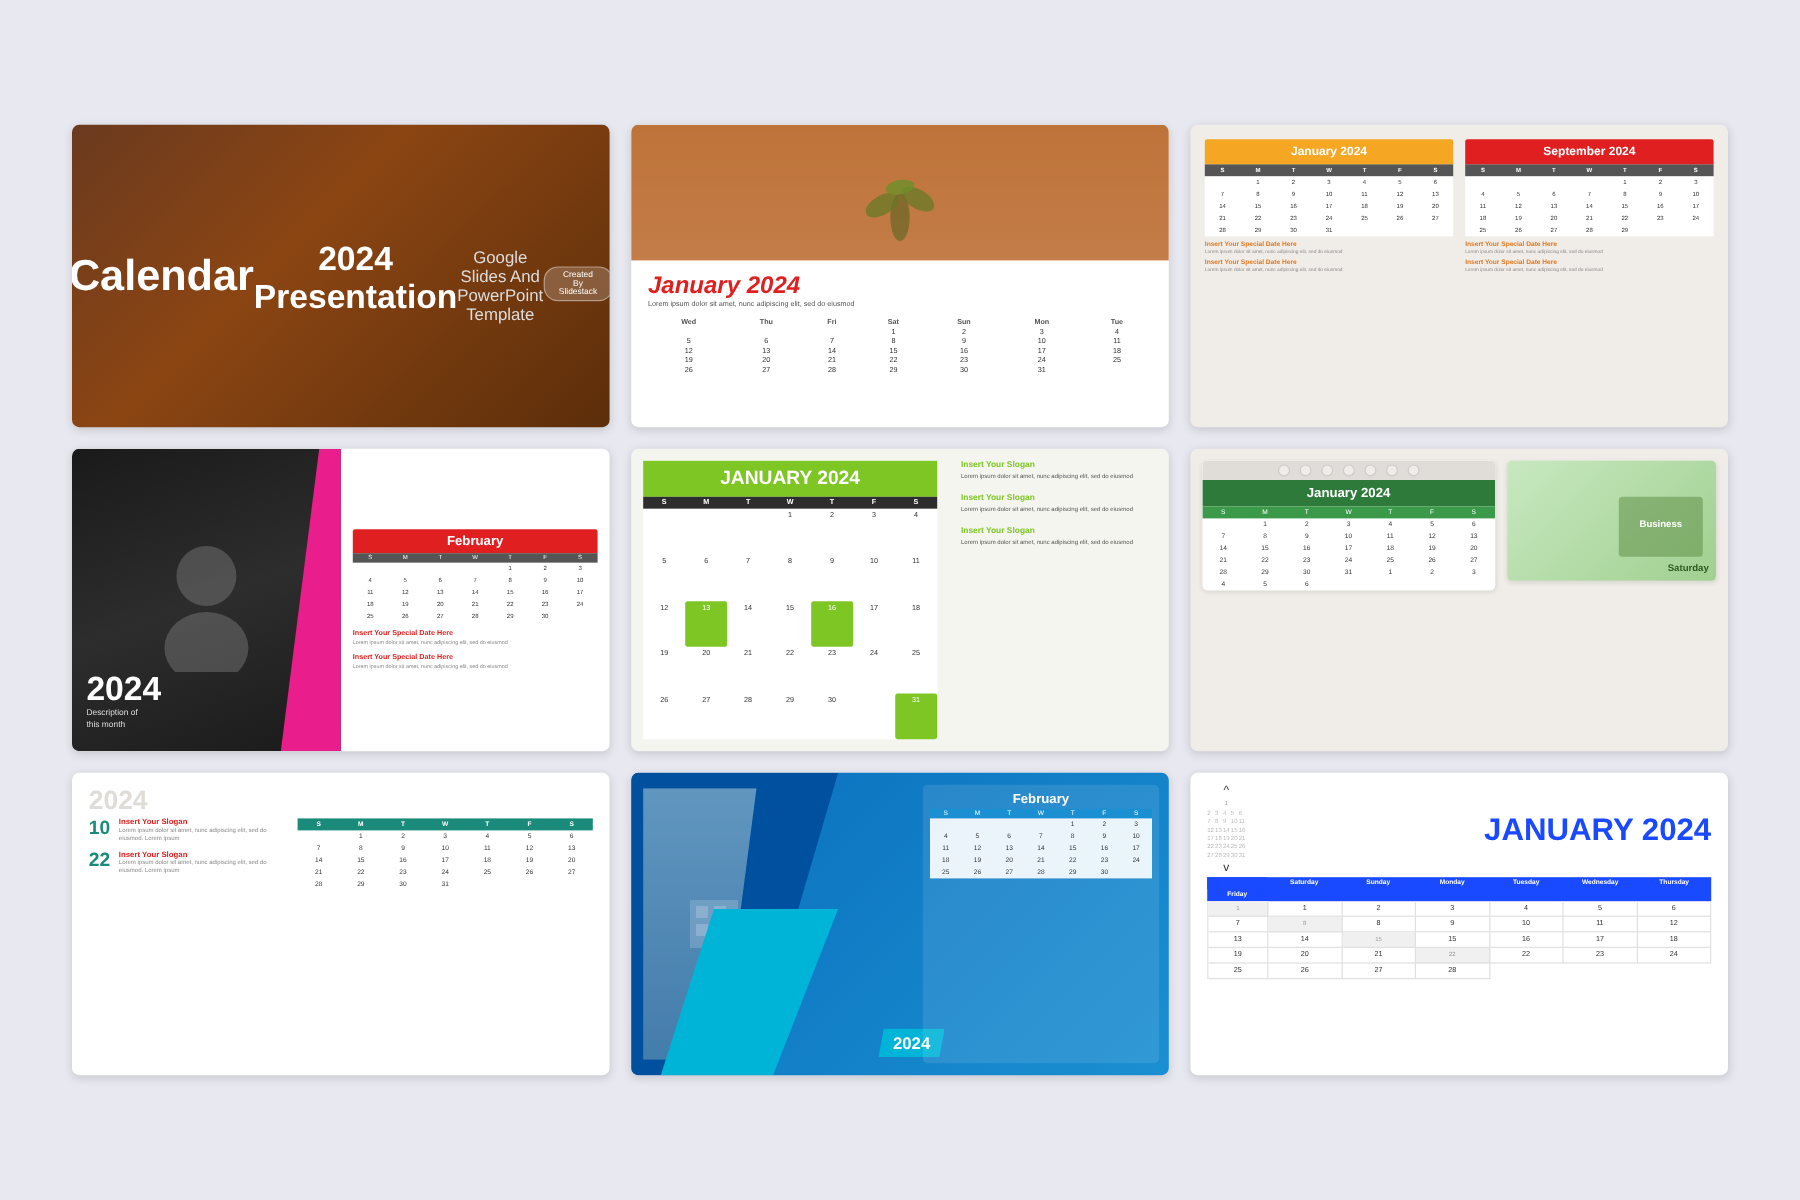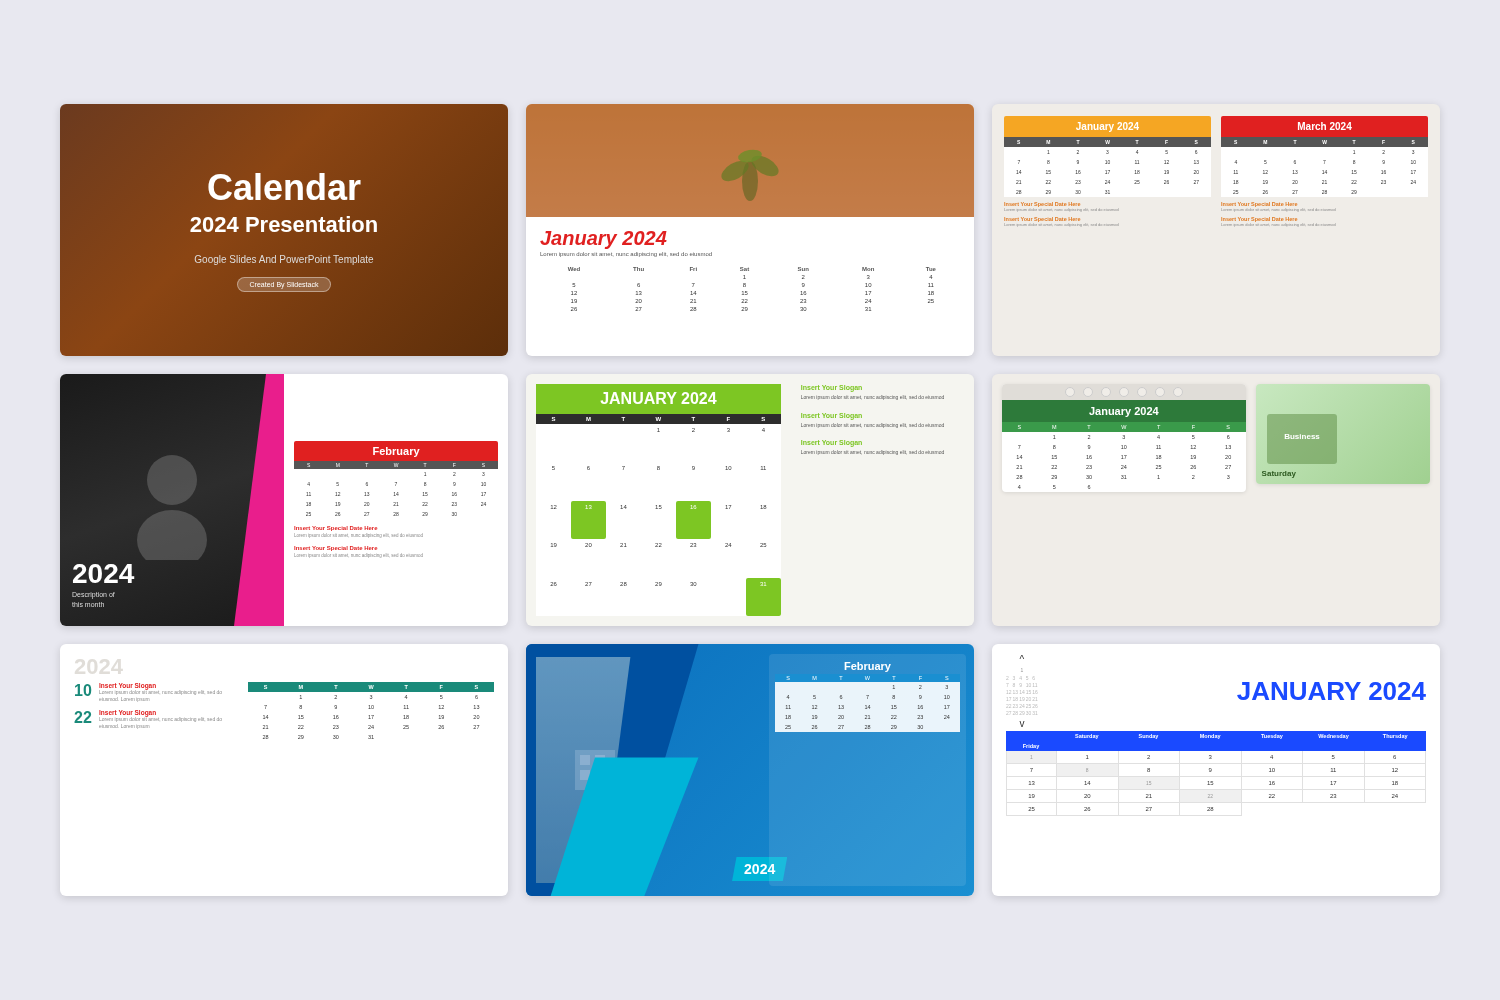--- a/index.html
+++ b/index.html
@@ -25,41 +25,40 @@
       overflow: hidden;
       box-shadow: 0 2px 8px rgba(0,0,0,0.15);
       aspect-ratio: 16/9;
       position: relative;
     }
 
     
     .slide-1 {
       background: linear-gradient(135deg, #6b3a1f 0%, #8b4513 40%, #5c2e0a 100%);
       display: flex;
-      flex-direction: column;
       align-items: center;
       justify-content: center;
       text-align: center;
       padding: 20px;
     }
     .slide-1 .main-title {
       color: #fff;
       font-size: 36px;
       font-weight: 900;
       line-height: 1.1;
     }
     .slide-1 .sub-title {
       color: #fff;
-      font-size: 22px;
+      font-size: 28px;
       font-weight: 700;
       margin-top: 4px;
     }
     .slide-1 .sub-sub {
       color: #ddd;
-      font-size: 10px;
+      font-size: 14px;
       margin-top: 16px;
     }
     .slide-1 .badge {
       margin-top: 12px;
       background: rgba(255,255,255,0.2);
       border: 1px solid rgba(255,255,255,0.4);
       border-radius: 12px;
       padding: 3px 12px;
       color: #fff;
       font-size: 7px;
@@ -393,21 +392,21 @@
       color: #333;
       padding: 3px 0;
     }
     .slide-6 .notepad-img {
       flex: 0.8;
       background: linear-gradient(135deg, #c8e8c0, #a0d090);
       border-radius: 4px;
       overflow: hidden;
       display: flex;
       flex-direction: column;
-      align-items: flex-start;
+      align-items: flex-end;
       justify-content: flex-end;
       padding: 6px;
       box-shadow: 0 1px 4px rgba(0,0,0,0.1);
       min-height: 100px;
     }
     .slide-6 .notepad-label {
       color: #2d5a20;
       font-weight: 700;
       font-size: 8px;
       text-align: center;
@@ -796,21 +795,21 @@
           <span></span>
         </div>
       <div class="note-section">
         <div class="note-title">Insert Your Special Date Here</div>
         <div class="note-body">Lorem ipsum dolor sit amet, nunc adipiscing elit, sed do eiusmod</div>
         <div class="note-title" style="margin-top:3px">Insert Your Special Date Here</div>
         <div class="note-body">Lorem ipsum dolor sit amet, nunc adipiscing elit, sed do eiusmod</div>
       </div>
     </div>
     <div class="dual-cal">
-      <div class="cal-header red">March 2024</div>
+      <div class="cal-header red">September 2024</div>
       <div class="days-row" id="s3-right-days">
           <span>S</span>
           <span>M</span>
           <span>T</span>
           <span>W</span>
           <span>T</span>
           <span>F</span>
           <span>S</span>
         </div>
       <div class="dates-grid" id="s3-right-dates">

